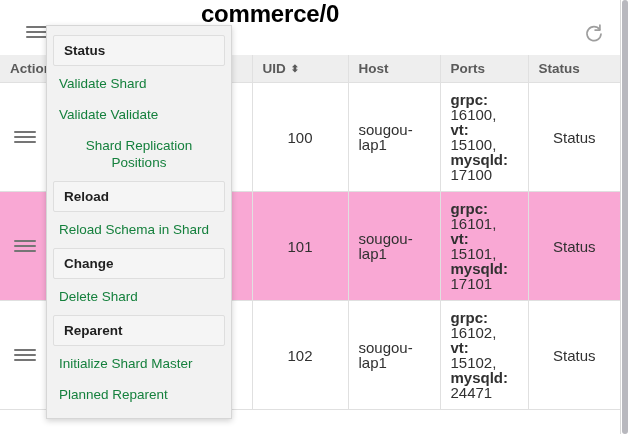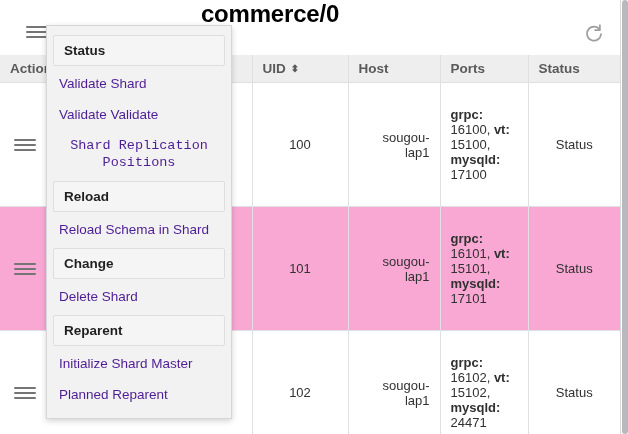--- a/index.html
+++ b/index.html
@@ -94,25 +94,25 @@
     margin-left: 5px;
     font-size: 10px;
     line-height: 10px;
     vertical-align: 1px;
     color: #5a5a5a;
   }
 
   #tablets-table td {
     border-right: 1px solid #e0e0e0;
     border-bottom: 1px solid #e0e0e0;
-    padding: 24px 10px;
+    padding: 9px 10px;
     vertical-align: middle;
     box-sizing: border-box;
     color: #313131;
-    font-size: 13px;
+    font-size: 15px;
   }
   #tablets-table td:last-child { border-right: none; }
   #tablets-table tbody tr.row-even td { background: #ffffff; }
   #tablets-table tbody tr.row-odd  td { background: #f9a8d4; }
 
   .row-action-cell { padding-left: 14px !important; }
   .row-menu-icon {
     position: relative;
     width: 22px; height: 14px;
     cursor: pointer;
@@ -122,21 +122,21 @@
     left: 0;
     width: 22px; height: 2px;
     background: #757575;
     border-radius: 1px;
   }
   .row-menu-icon .bar:nth-child(1) { top: 1px; }
   .row-menu-icon .bar:nth-child(2) { top: 6px; }
   .row-menu-icon .bar:nth-child(3) { top: 11px; }
 
   .cell-center { text-align: center; margin-left: 12px; }
-  .host-cell { text-align: right; line-height: 15px; }
+  .host-cell { text-align: left; line-height: 15px; }
   .ports-cell { line-height: 15px; word-break: break-word; }
   .ports-cell b { font-weight: bold; }
   .status-cell { text-align: center; }
 
   
   #shard-actions-menu {
     position: absolute;
     left: 46px; top: 25px;
     width: 186px;
     background: #f2f2f2;
@@ -152,25 +152,25 @@
     background: #f5f5f5;
     border: 1px solid #dedede;
     border-radius: 2px;
     font-size: 13.5px;
     font-weight: bold;
     color: #1f1f1f;
   }
   .menu-item {
     padding: 7px 12px;
     font-size: 13.5px;
-    color: #4c1d95;
+    color: #15803d;
     cursor: pointer;
     line-height: 17px;
   }
-  .menu-item.centered { text-align: center; font-family: Liberation Mono, monospace; }
+  .menu-item.centered { text-align: center; }
 
   
   #page-scrollbar {
     position: absolute;
     right: 0; top: 0;
     width: 8px; height: 434px;
     background: #ffffff;
     border-left: 1px solid #d8d8d8;
     box-sizing: border-box;
   }

